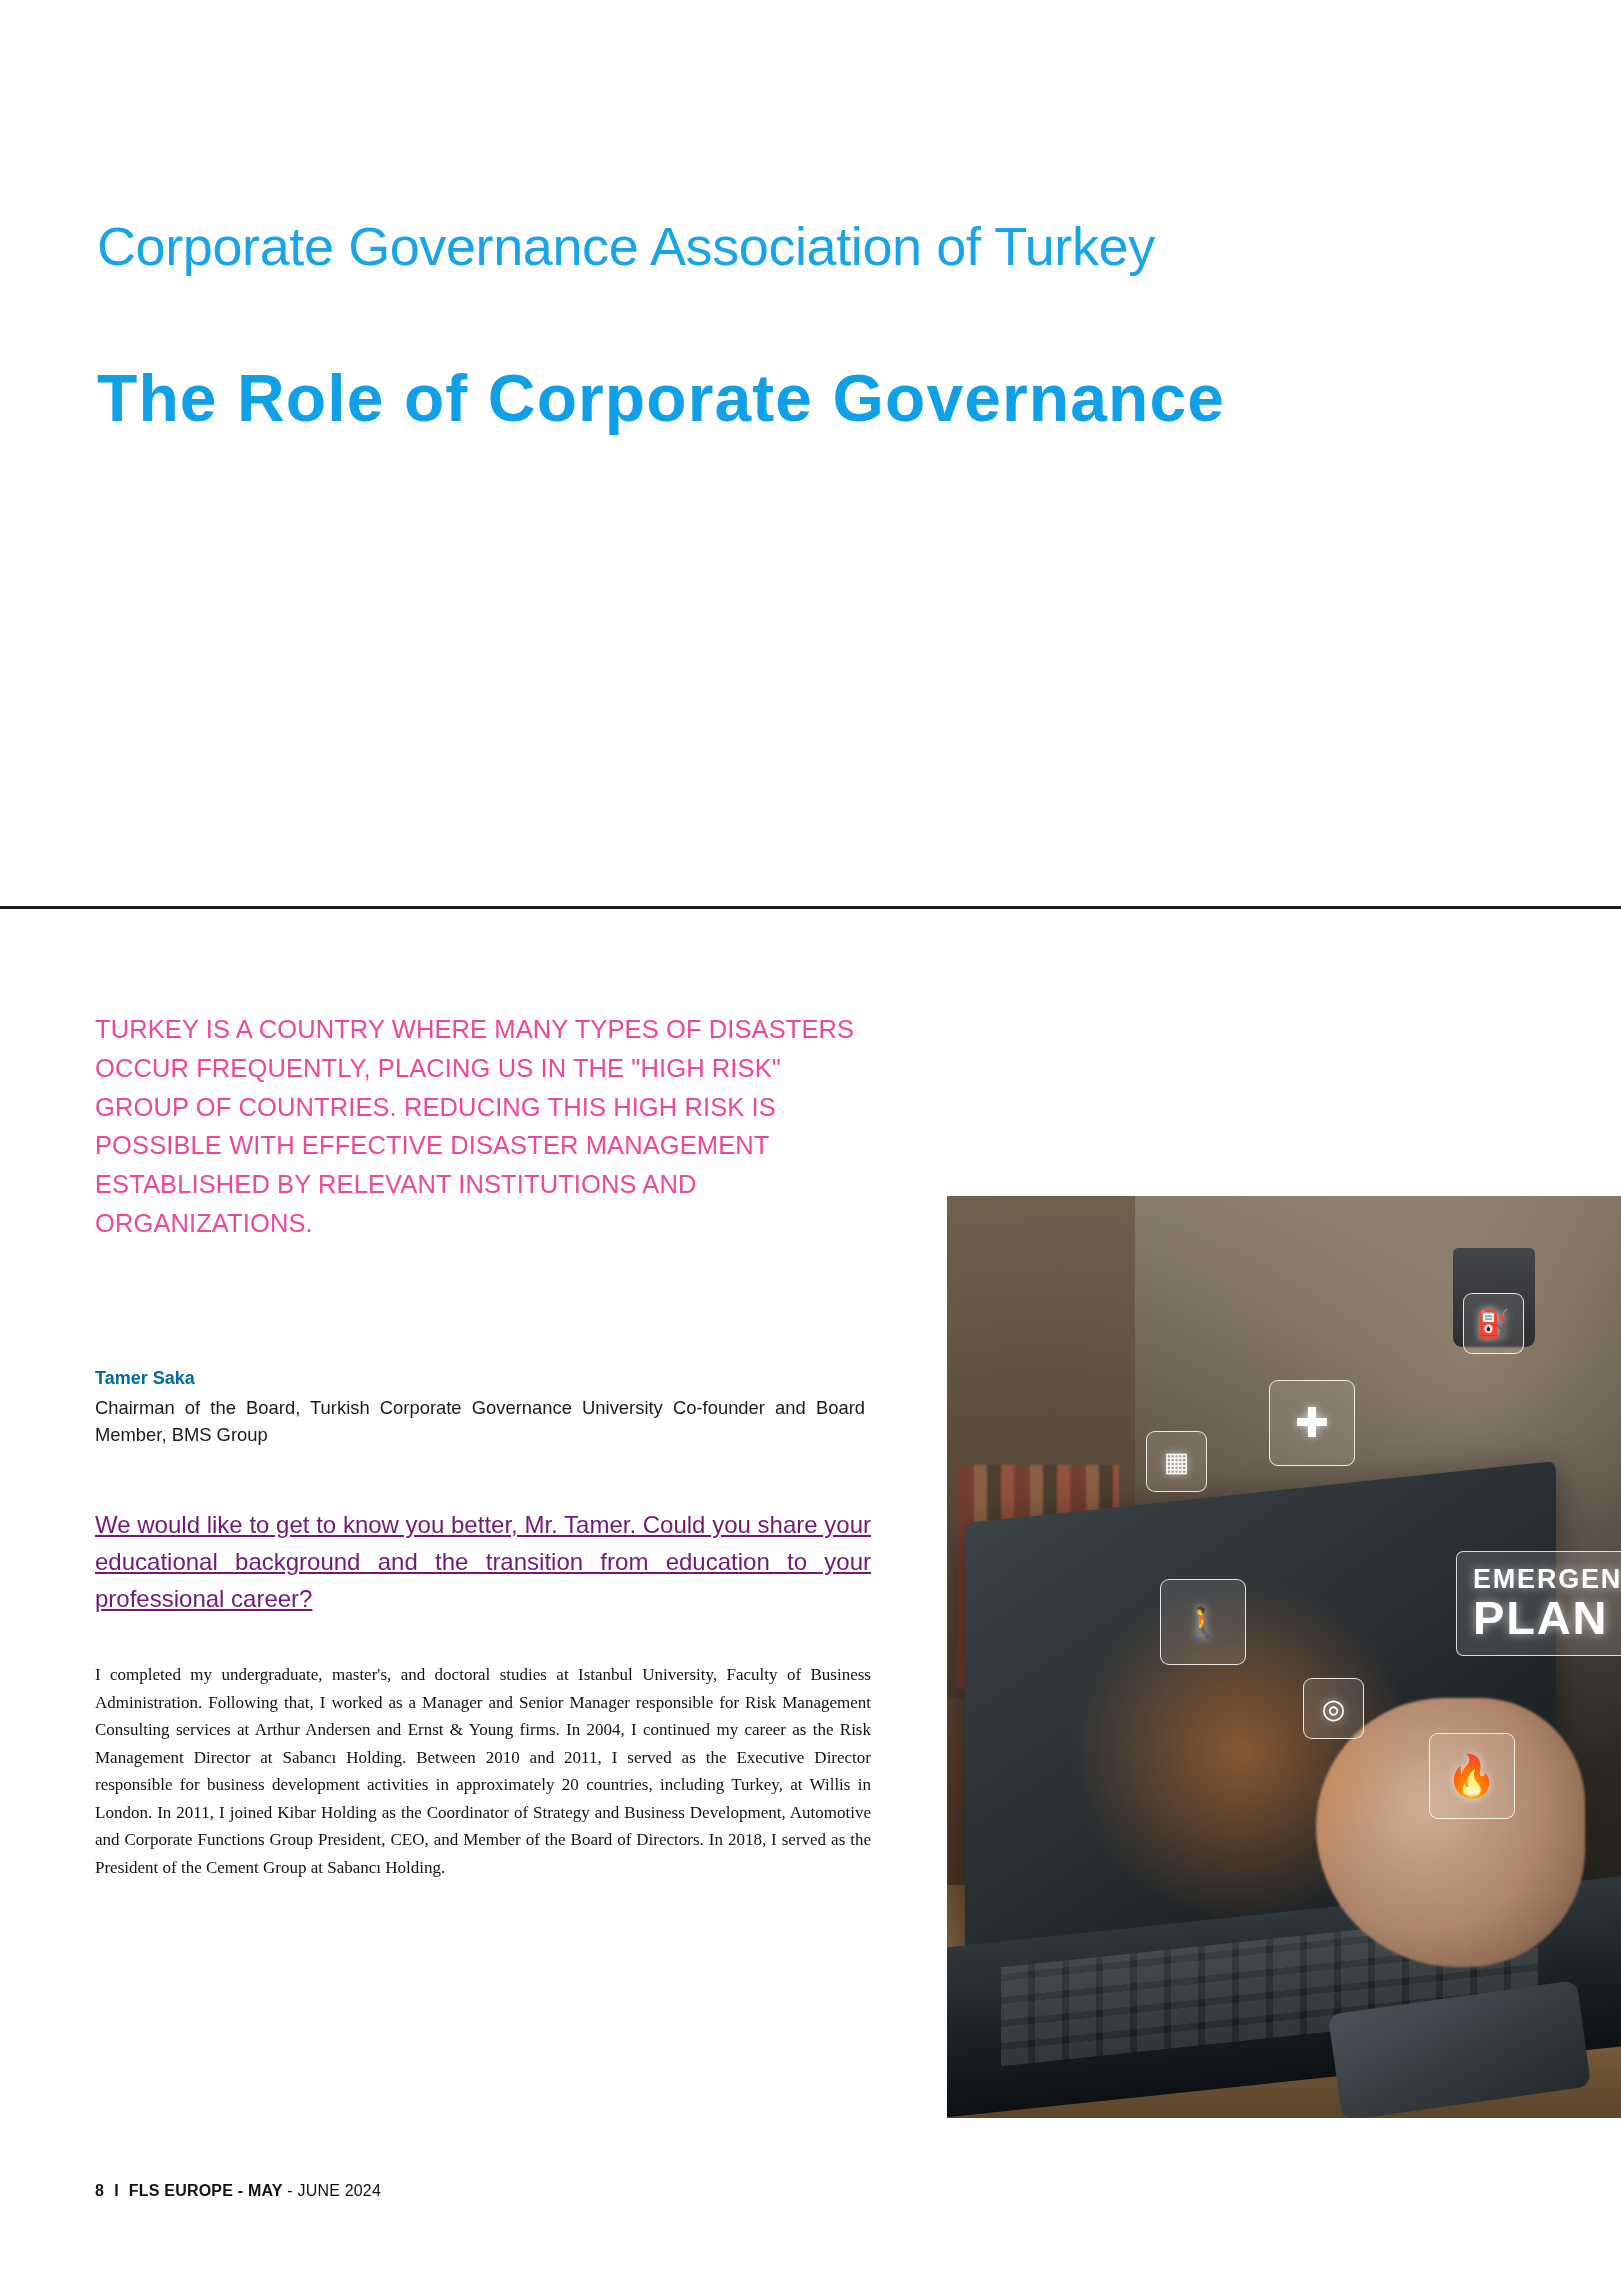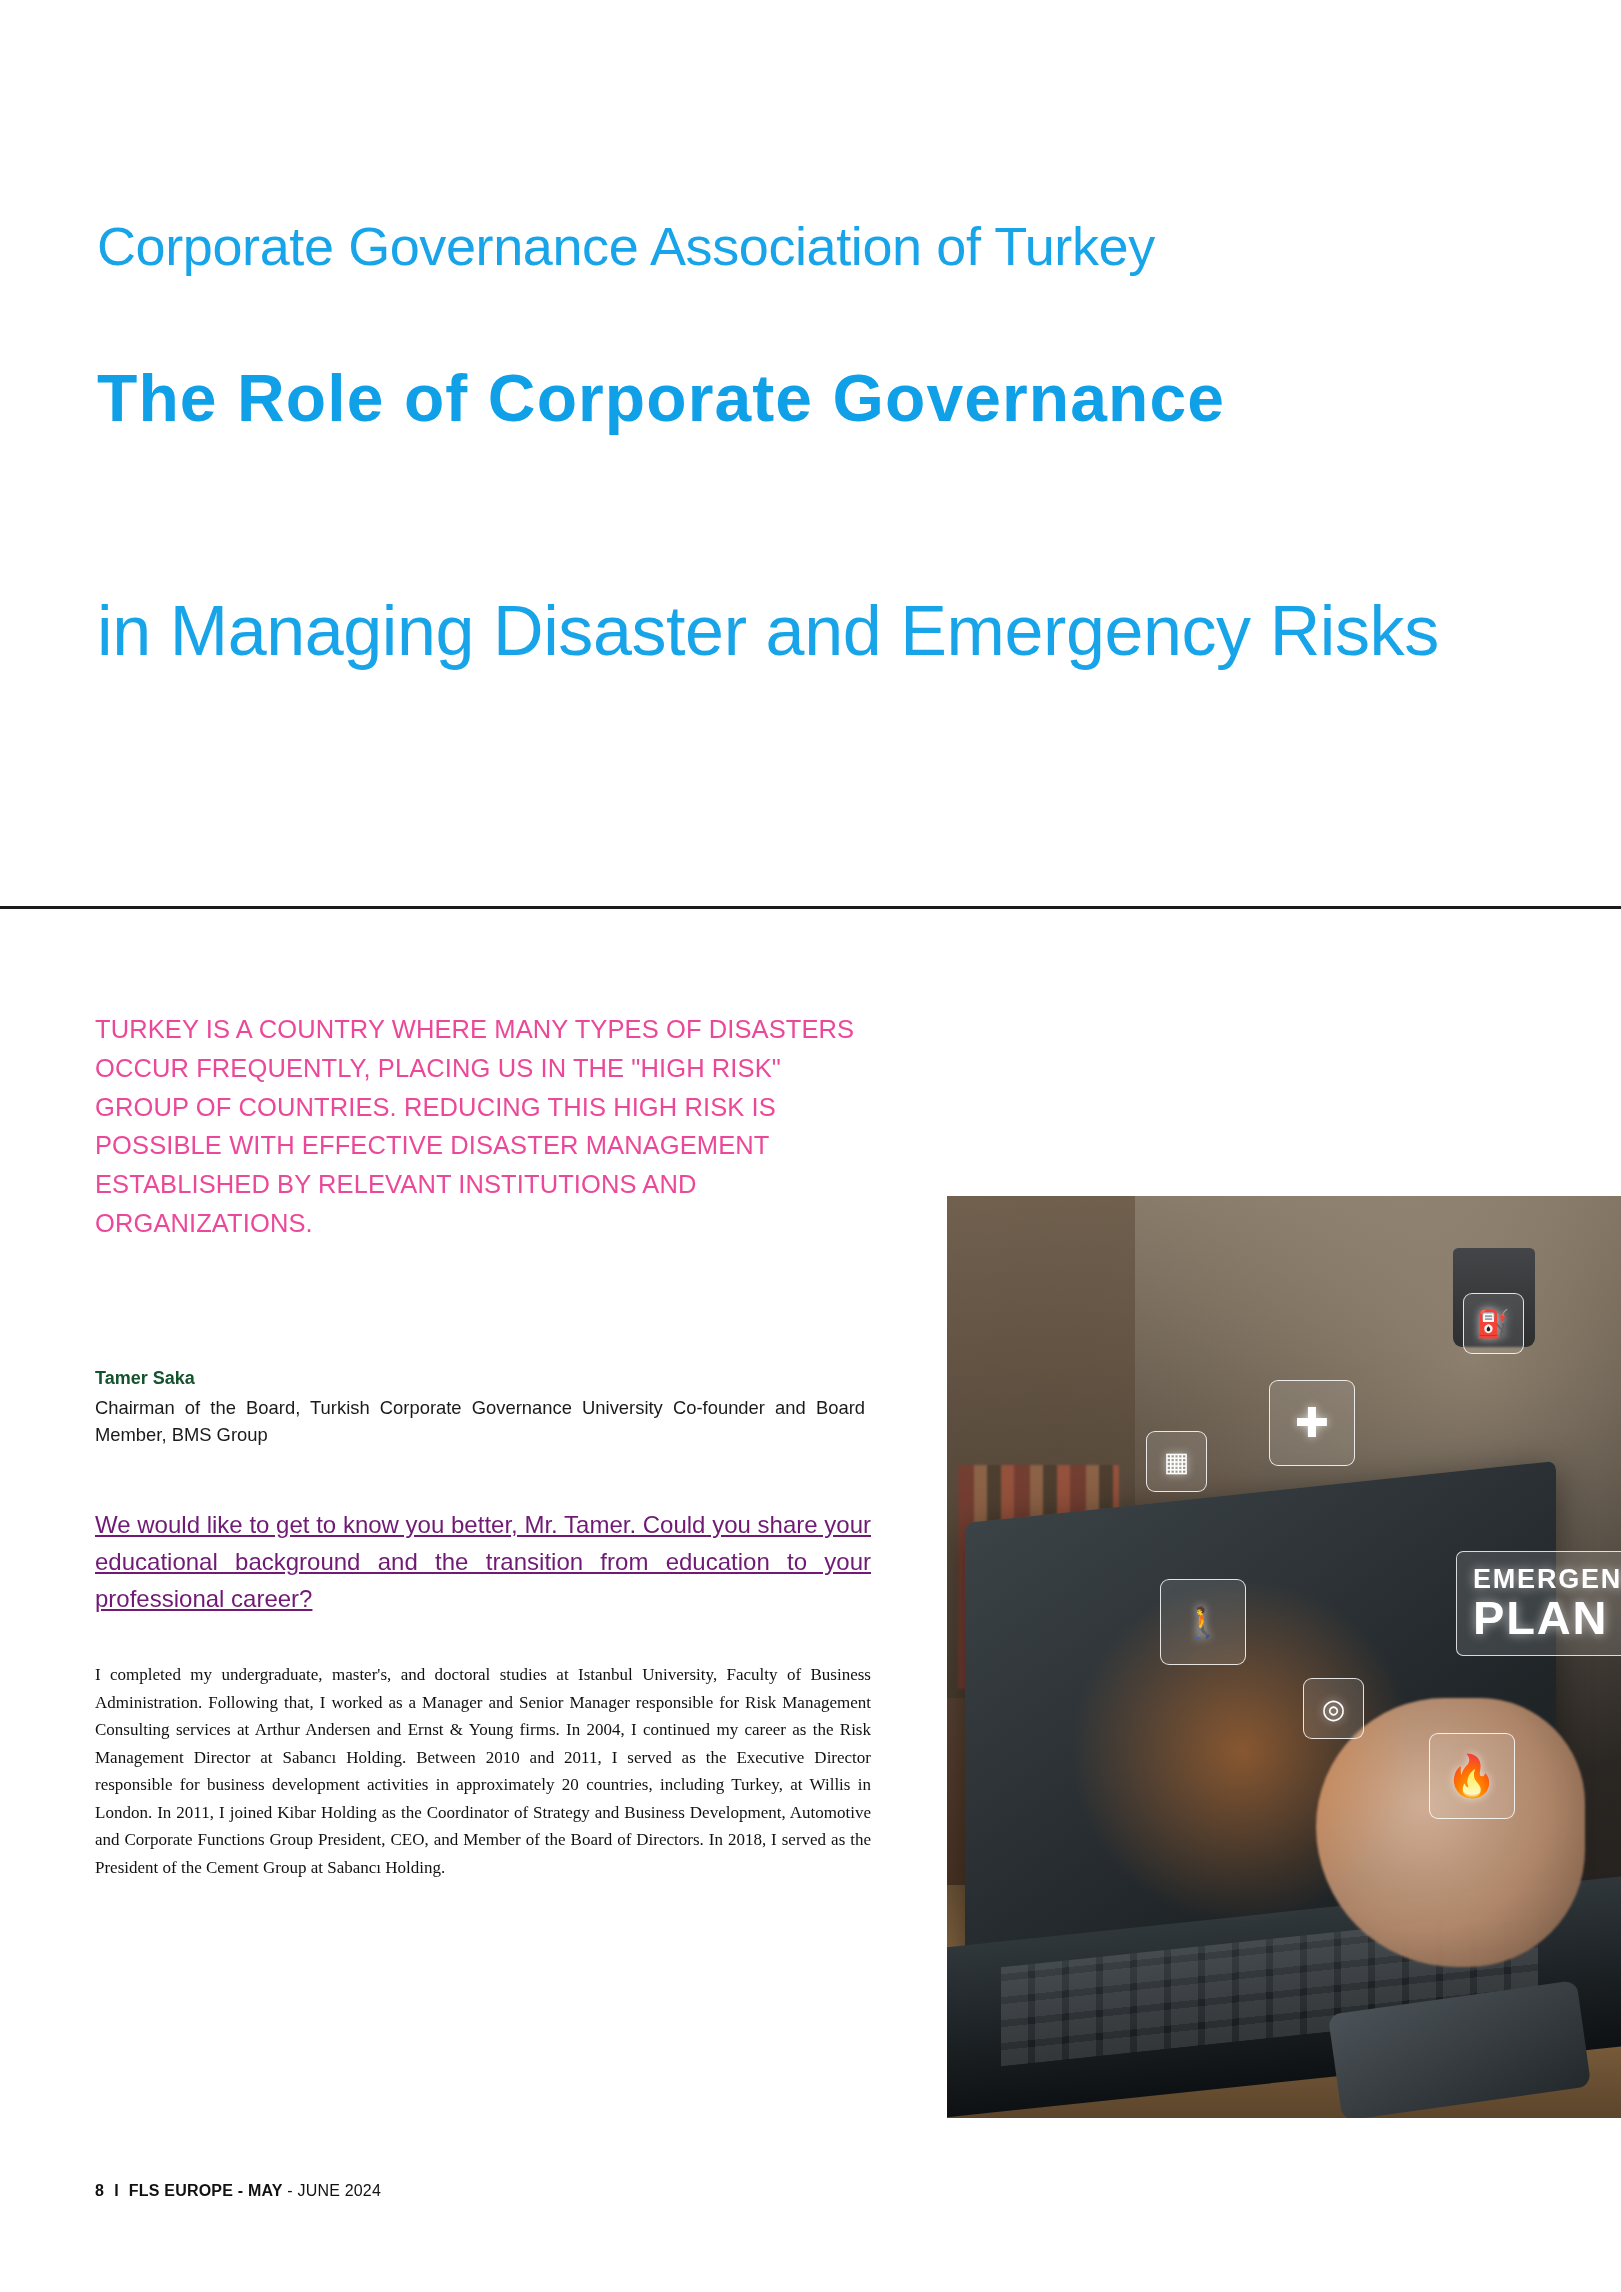--- a/index.html
+++ b/index.html
@@ -75,21 +75,21 @@
     line-height: 1.52;
     color: #ec4899;
     letter-spacing: 0.1px;
   }
   .byline-name {
     position: absolute;
     left: 95px;
     top: 1368px;
     font-size: 18px;
     font-weight: bold;
-    color: #14532d;
+    color: #0369a1;
     text-align: right;
   }
   .byline-role {
     position: absolute;
     left: 95px;
     top: 1395px;
     width: 770px;
     font-size: 18.4px;
     line-height: 1.45;
     color: #1a1a1a;
@@ -250,21 +250,20 @@
   }
   .hud-sign .l1 { font-size: 27px; }
   .hud-sign .l2 { font-size: 47px; }
 </style>
 </head>
 <body>
 
 <div class="masthead">
   <div class="kicker">Corporate Governance Association of Turkey</div>
   <div class="headline-bold">The Role of Corporate Governance</div>
-  <div class="headline-light">in Managing Disaster and Emergency Risks</div>
 </div>
 <div class="rule"></div>
 
 <div class="lede">TURKEY IS A COUNTRY WHERE MANY TYPES OF DISASTERS OCCUR FREQUENTLY, PLACING US IN THE "HIGH RISK" GROUP OF COUNTRIES. REDUCING THIS HIGH RISK IS POSSIBLE WITH EFFECTIVE DISASTER MANAGEMENT ESTABLISHED BY RELEVANT INSTITUTIONS AND ORGANIZATIONS.</div>
 
 <div class="byline-name">Tamer Saka</div>
 <div class="byline-role">Chairman of the Board, Turkish Corporate Governance University Co-founder and Board Member, BMS Group</div>
 
 <div class="question">We would like to get to know you better, Mr. Tamer. Could you share your educational background and the transition from education to your professional career?</div>
 

